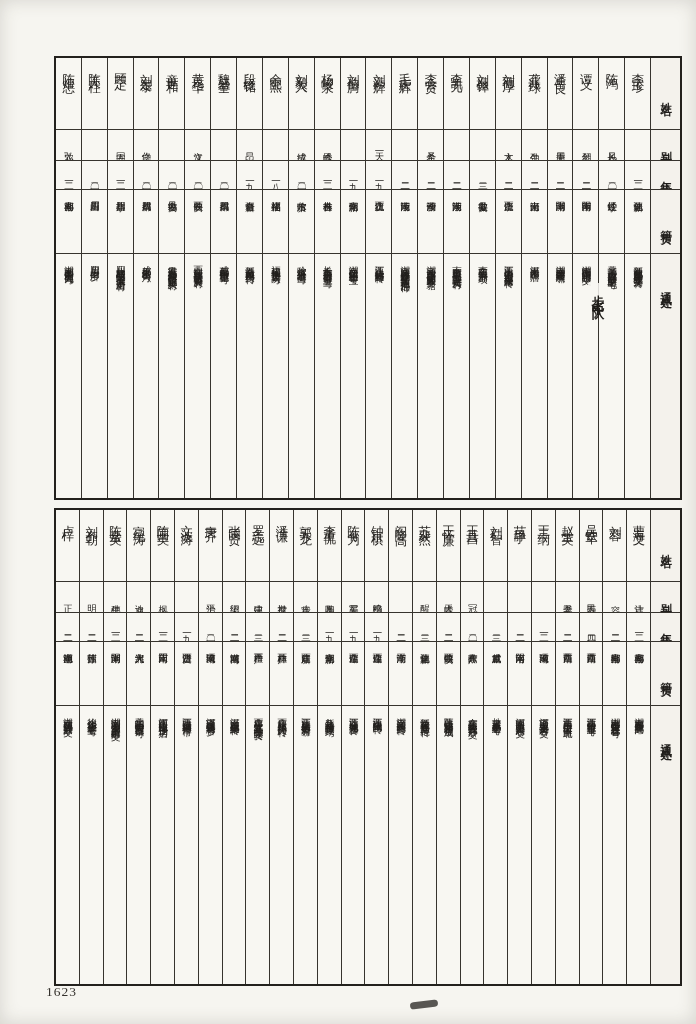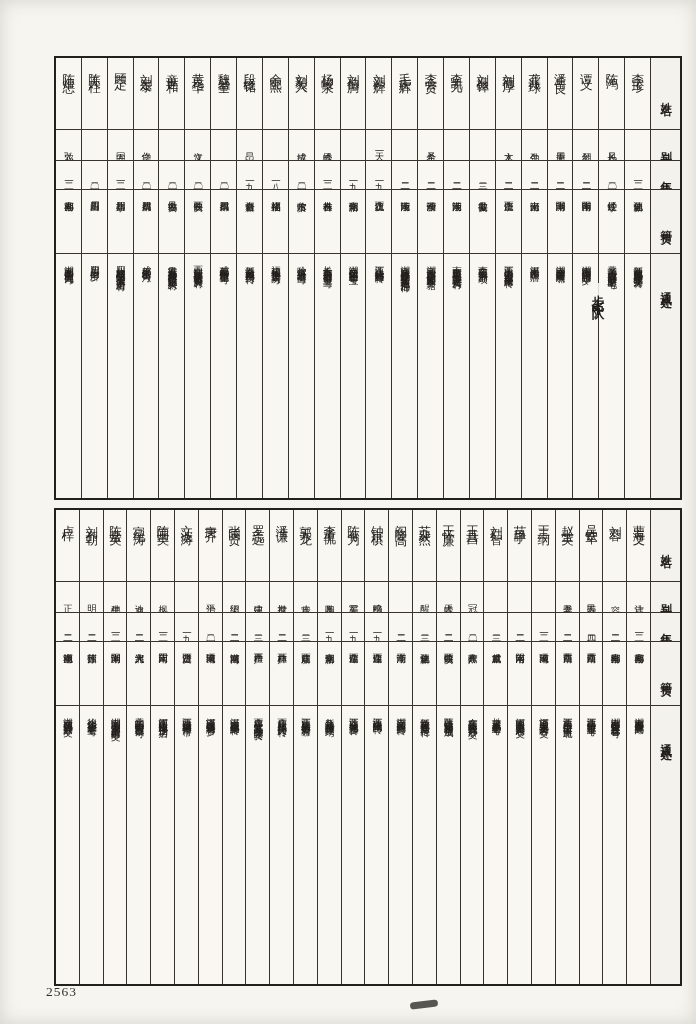--- a/index.html
+++ b/index.html
@@ -433,17 +433,17 @@
         <div class="cell r-name">卢梓</div>
         <div class="cell r-alias">正</div>
         <div class="cell r-age">二二</div>
         <div class="cell r-native">湖南桃源</div>
         <div class="cell r-addr">湖南桃花源转新兴邮交</div>
       </div>
     </section>
 
   <div class="unit-annotation">步七中队</div>
 
-  <div class="page-number">2563</div>
+  <div class="page-number">1623</div>
 
   <div class="scan-smudge"></div>
 
 </div>
 
 </body></html>

